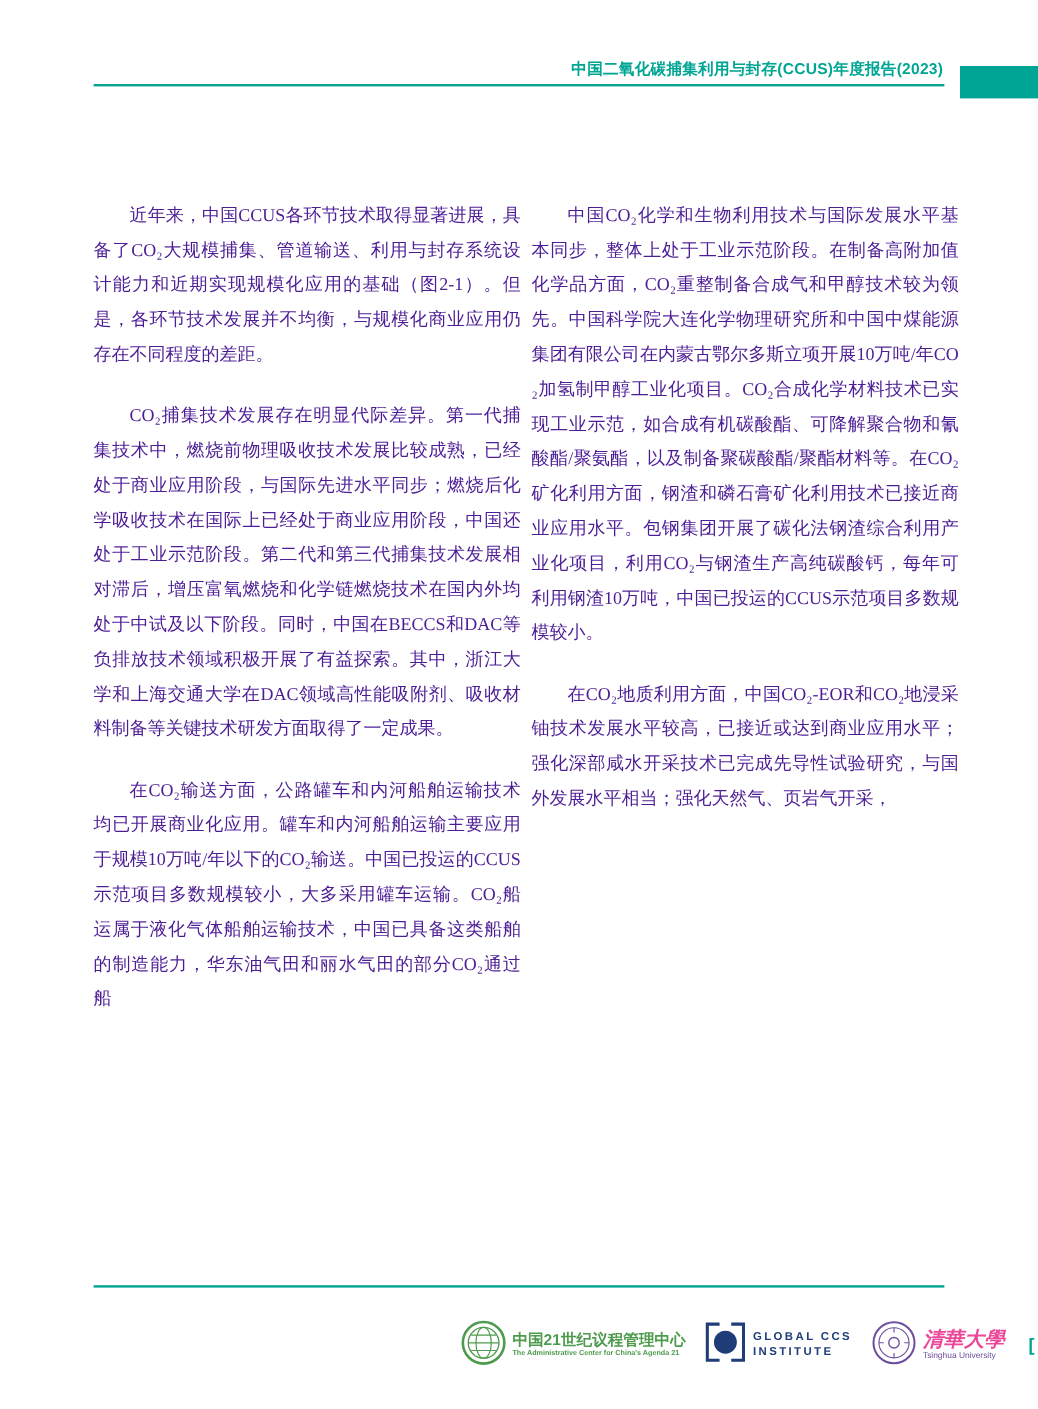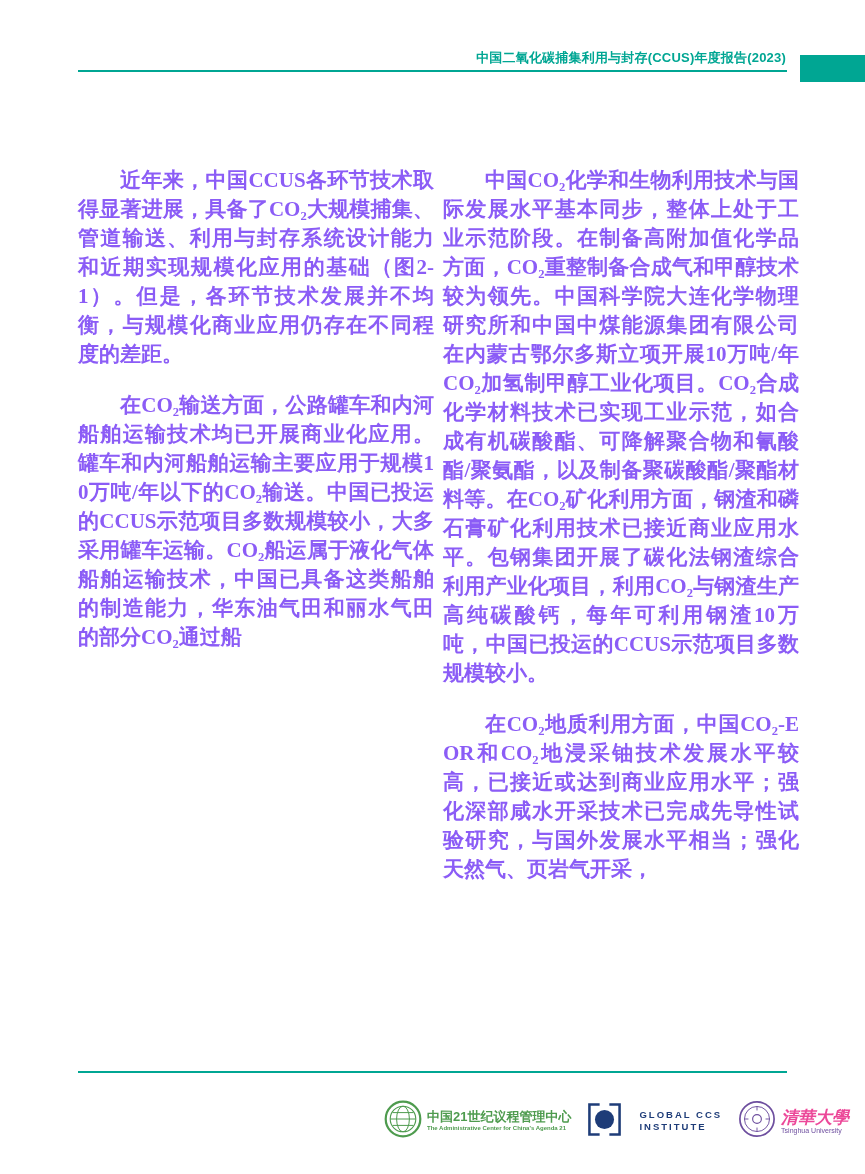--- a/index.html
+++ b/index.html
@@ -61,28 +61,27 @@
     position: absolute;
     top: 166px;
     left: 78px;
     width: 721px;
     display: flex;
     gap: 9px;
   }
   .col { width: 356px; }
   .para {
     margin: 0 0 22px 0;
-    font-size: 21px;
+    font-size: 15px;
     line-height: 29px;
-    color: #8b5cf6;
+    color: #4c1d95;
     text-align: justify;
     text-justify: inter-character;
     text-indent: 2em;
     word-break: break-all;
-    font-weight: bold;
   }
   .para.no-indent { text-indent: 0; }
 
   
   .footer-rule {
     position: absolute;
     top: 1071px;
     left: 78px;
     width: 709px;
     height: 2px;
@@ -116,21 +115,20 @@
     white-space: nowrap;
     line-height: 8px;
   }
   .gccsi-text {
     font-size: 9.5px;
     font-weight: bold;
     color: #1E3C78;
     letter-spacing: 2px;
     line-height: 12px;
     white-space: nowrap;
-    margin-left: 12px;
   }
   .tsinghua-cn {
     font-family: "DejaVu Serif", serif;
     font-style: italic;
     font-weight: bold;
     font-size: 17px;
     color: #ec4899;
     line-height: 18px;
     white-space: nowrap;
   }
@@ -154,20 +152,21 @@
 <div class="page">
 
   <div class="header-title">中国二氧化碳捕集利用与封存(CCUS)年度报告(2023)</div>
   <div class="header-rule"></div>
   <div class="header-corner-block"></div>
 
 
   <div class="columns">
     <div class="col">
       <p class="para">近年来，中国CCUS各环节技术取得显著进展，具备了CO₂大规模捕集、管道输送、利用与封存系统设计能力和近期实现规模化应用的基础（图2-1）。但是，各环节技术发展并不均衡，与规模化商业应用仍存在不同程度的差距。</p>
+      <p class="para">CO₂捕集技术发展存在明显代际差异。第一代捕集技术中，燃烧前物理吸收技术发展比较成熟，已经处于商业应用阶段，与国际先进水平同步；燃烧后化学吸收技术在国际上已经处于商业应用阶段，中国还处于工业示范阶段。第二代和第三代捕集技术发展相对滞后，增压富氧燃烧和化学链燃烧技术在国内外均处于中试及以下阶段。同时，中国在BECCS和DAC等负排放技术领域积极开展了有益探索。其中，浙江大学和上海交通大学在DAC领域高性能吸附剂、吸收材料制备等关键技术研发方面取得了一定成果。</p>
       <p class="para">在CO₂输送方面，公路罐车和内河船舶运输技术均已开展商业化应用。罐车和内河船舶运输主要应用于规模10万吨/年以下的CO₂输送。中国已投运的CCUS示范项目多数规模较小，大多采用罐车运输。CO₂船运属于液化气体船舶运输技术，中国已具备这类船舶的制造能力，华东油气田和丽水气田的部分CO₂通过船</p>
     </div>
     <div class="col">
       <p class="para">中国CO₂化学和生物利用技术与国际发展水平基本同步，整体上处于工业示范阶段。在制备高附加值化学品方面，CO₂重整制备合成气和甲醇技术较为领先。中国科学院大连化学物理研究所和中国中煤能源集团有限公司在内蒙古鄂尔多斯立项开展10万吨/年CO₂加氢制甲醇工业化项目。CO₂合成化学材料技术已实现工业示范，如合成有机碳酸酯、可降解聚合物和氰酸酯/聚氨酯，以及制备聚碳酸酯/聚酯材料等。在CO₂矿化利用方面，钢渣和磷石膏矿化利用技术已接近商业应用水平。包钢集团开展了碳化法钢渣综合利用产业化项目，利用CO₂与钢渣生产高纯碳酸钙，每年可利用钢渣10万吨，中国已投运的CCUS示范项目多数规模较小。</p>
       <p class="para">在CO₂地质利用方面，中国CO₂-EOR和CO₂地浸采铀技术发展水平较高，已接近或达到商业应用水平；强化深部咸水开采技术已完成先导性试验研究，与国外发展水平相当；强化天然气、页岩气开采，</p>
     </div>
   </div>
 
   <div class="footer-rule"></div>
 

